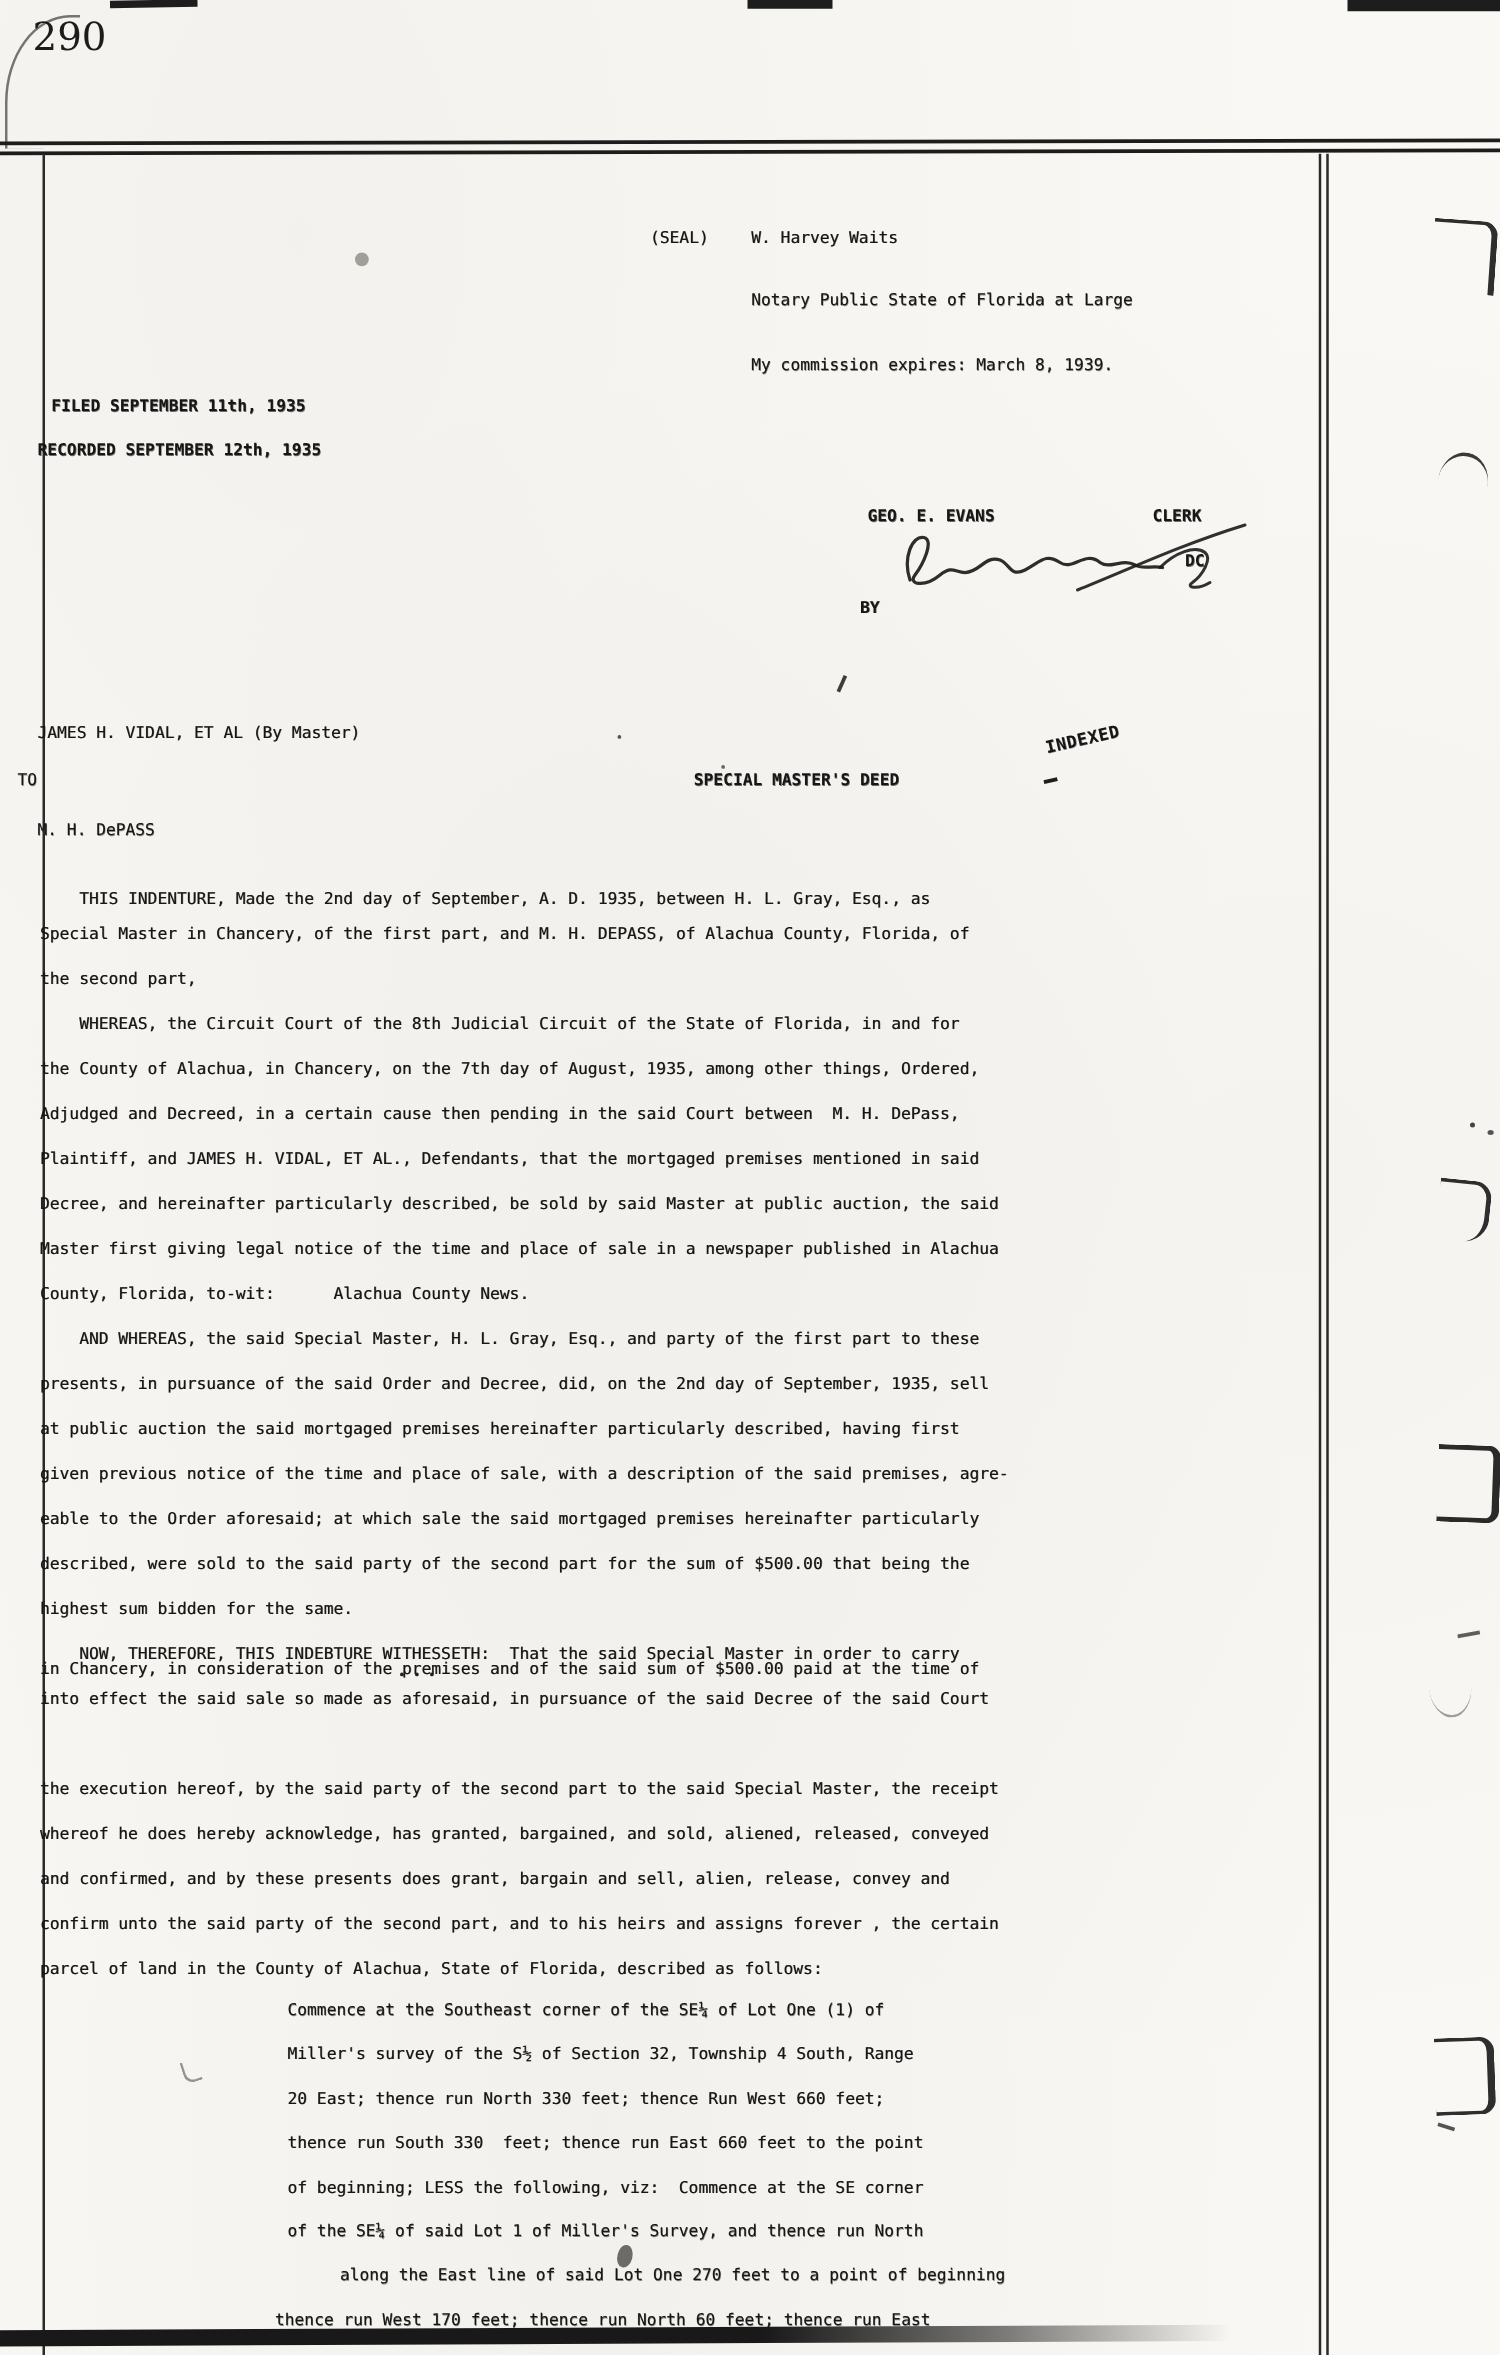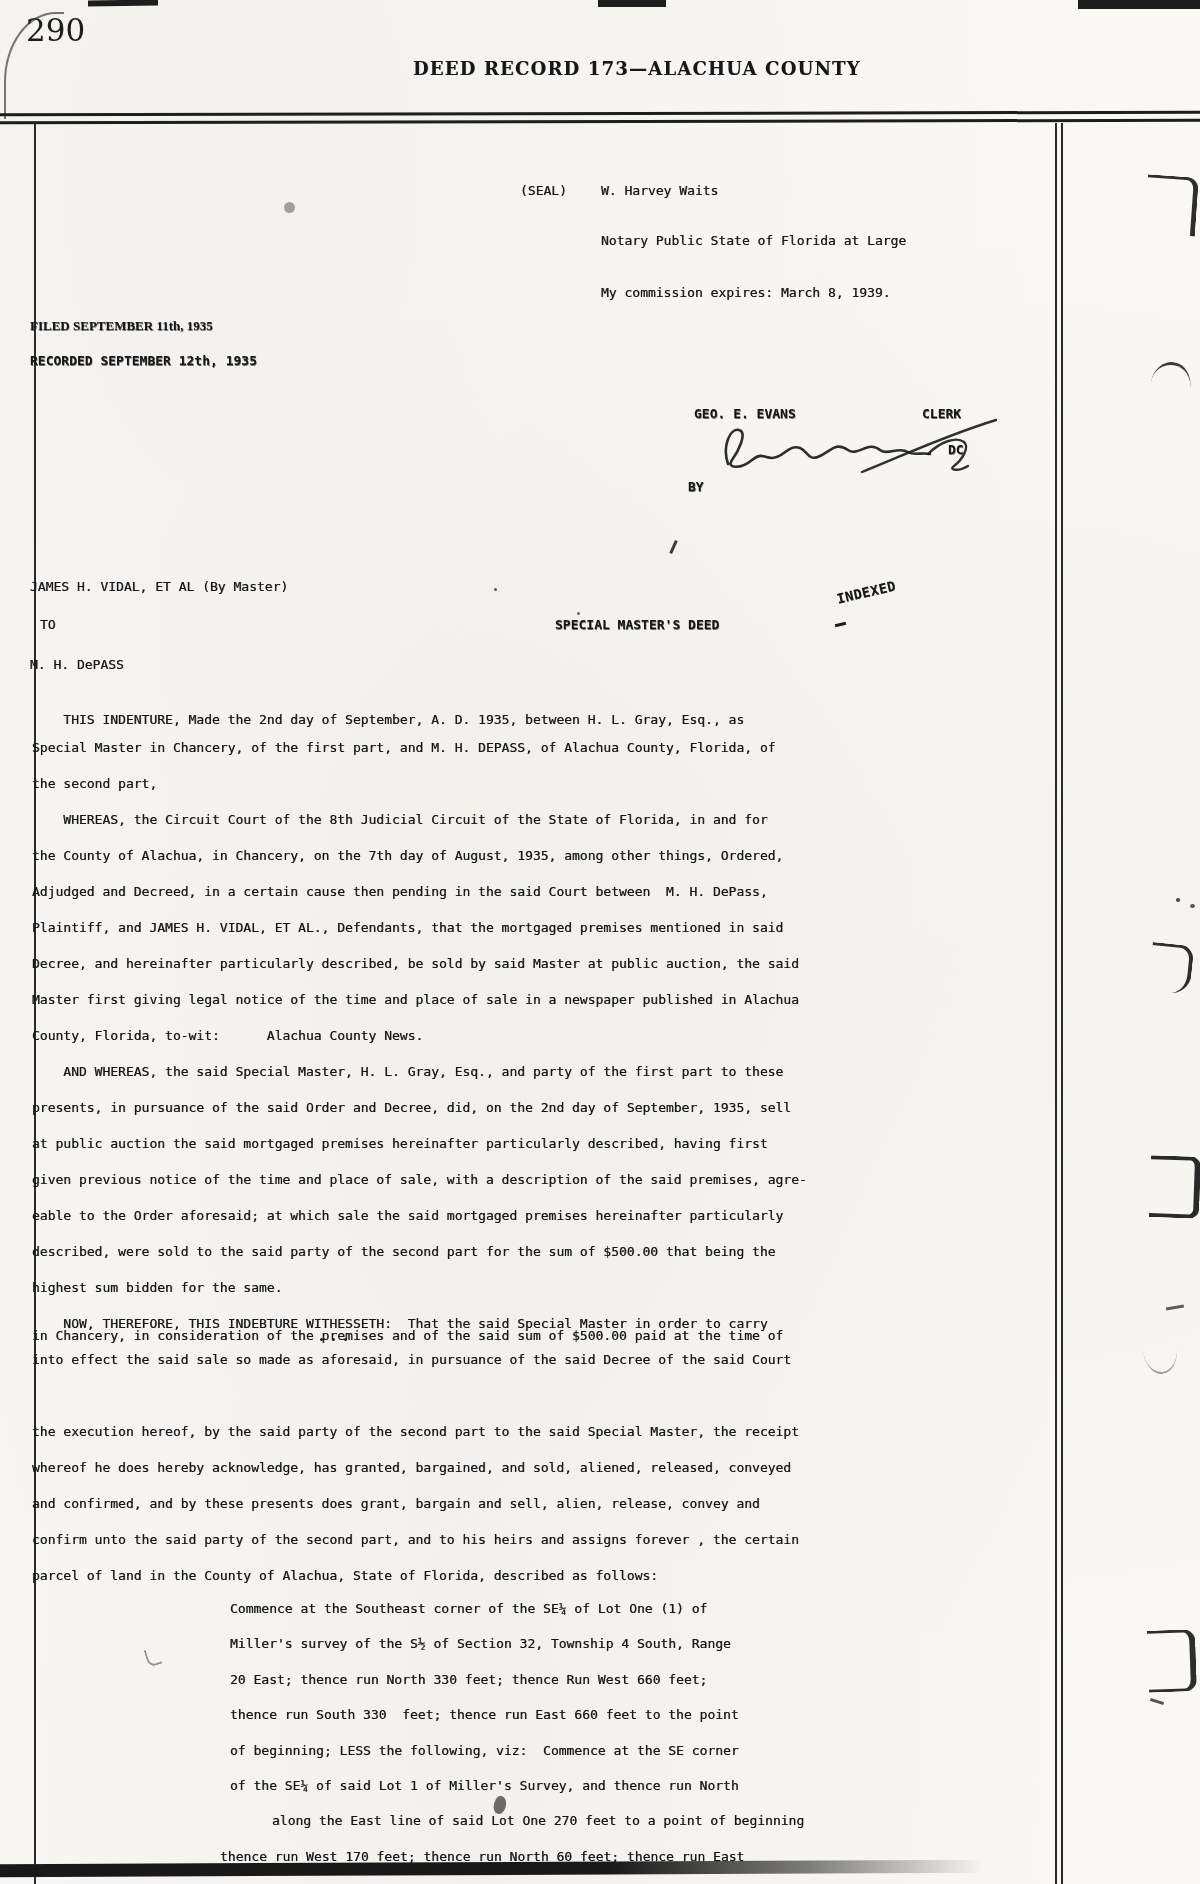--- a/index.html
+++ b/index.html
@@ -29,53 +29,52 @@
 
 <div id="page">
 
   <div class="rule" style="left:88px;top:0;width:70px;height:6px;transform:rotate(-1deg);"></div>
   <div class="rule" style="left:598px;top:0;width:68px;height:7px;"></div>
   <div class="rule" style="left:1078px;top:0;width:122px;height:9px;"></div>
 
   <div class="abs" style="left:4px;top:12px;width:58px;height:105px;border-left:2px solid #4a4a46;border-top:2px solid #4a4a46;border-top-left-radius:52px 70px;opacity:.75;"></div>
 
   <div class="abs serif" style="left:26px;top:12px;font-size:31px;font-weight:500;color:#1c1c1c;">290</div>
-  <div class="abs serif" style="left:413px;top:58px;font-size:18px;font-weight:bold;letter-spacing:1.2px;color:#171717;text-shadow:0.4px 0.4px 0 rgba(0,0,0,.4);">DEED RECORD 173—ALACHUA COUNTY</div>
 
   <div class="rule" style="left:0;top:112px;width:1200px;height:3px;transform:rotate(-0.12deg);"></div>
   <div class="rule" style="left:0;top:120px;width:1200px;height:3px;transform:rotate(-0.12deg);"></div>
 
   <div class="vline" style="left:34px;top:123px;width:2px;height:1761px;"></div>
   <div class="vline" style="left:1055px;top:123px;width:2px;height:1761px;"></div>
   <div class="vline" style="left:1061px;top:123px;width:2px;height:1761px;"></div>
 
   <div class="abs tw" style="left:520px;top:181px;">(SEAL)</div>
   <div class="abs tw" style="left:601px;top:181px;">W. Harvey Waits</div>
   <div class="abs tw" style="left:601px;top:231px;">Notary Public State of Florida at Large</div>
   <div class="abs tw" style="left:601px;top:283px;">My commission expires: March 8, 1939.</div>
 
-  <div class="abs tw twb" style="left:30px;top:316px;font-family:Liberation Serif, serif;">FILED SEPTEMBER 11th, 1935</div>
+  <div class="abs tw twb" style="left:41px;top:316px;">FILED SEPTEMBER 11th, 1935</div>
   <div class="abs tw twb" style="left:30px;top:351px;">RECORDED SEPTEMBER 12th, 1935</div>
 
   <div class="abs tw twb" style="left:694px;top:404px;">GEO. E. EVANS</div>
   <div class="abs tw twb" style="left:922px;top:404px;">CLERK</div>
   <div class="abs tw twb" style="left:688px;top:437px;margin-top:40px;">BY</div>
   <div class="abs tw twb" style="left:948px;top:440px;">DC</div>
   <svg style="position:absolute;left:712px;top:408px;" width="300" height="72" viewBox="0 0 300 72">
     <path d="M16,56 C10,38 18,20 27,22 C36,24 26,44 20,52 C14,60 28,62 40,52 C50,44 52,50 60,50
              C72,50 76,36 88,40 C96,43 96,54 108,48 C120,42 124,34 136,42 C146,49 156,32 168,42
              C176,48 186,38 196,44 C202,48 210,44 218,46" fill="none" stroke="#1b1b1b" stroke-width="2.6" stroke-linecap="round" opacity="0.92"></path>
     <path d="M150,64 C190,48 232,28 284,12" fill="none" stroke="#1b1b1b" stroke-width="2.4" stroke-linecap="round" opacity="0.9"></path>
     <path d="M216,46 C228,34 244,28 252,34 C258,39 250,52 242,58 C236,62 246,64 256,58" fill="none" stroke="#1b1b1b" stroke-width="2.4" stroke-linecap="round" opacity="0.9"></path>
   </svg>
 
   <div class="abs" style="left:672px;top:540px;width:3px;height:14px;background:#3c3c38;transform:rotate(24deg);"></div>
 
   <div class="abs tw" style="left:30px;top:577px;">JAMES H. VIDAL, ET AL (By Master)</div>
-  <div class="abs tw" style="left:40px;top:615px;">TO</div>
+  <div class="abs tw" style="left:14px;top:615px;">TO</div>
   <div class="abs tw twb" style="left:555px;top:615px;">SPECIAL MASTER'S DEED</div>
   <div class="abs tw" style="left:30px;top:655px;">M. H. DePASS</div>
   <div class="abs" style="left:836px;top:584px;font-size:13.5px;font-weight:bold;letter-spacing:0.5px;transform:rotate(-13deg);text-shadow:0.4px 0.4px 0 rgba(0,0,0,.5);">INDEXED</div>
   <div class="rule" style="left:835px;top:623px;width:11px;height:3px;transform:rotate(-13deg);"></div>
   <div class="speck" style="left:494px;top:588px;width:3px;height:3px;background:#555;"></div>
   <div class="speck" style="left:577px;top:612px;width:3px;height:3px;background:#666;"></div>
 
   <div id="deed-body">
       <div class="tw body-line" style="left: 32px; top: 710px;">    THIS INDENTURE, Made the 2nd day of September, A. D. 1935, between H. L. Gray, Esq., as</div>
       <div class="tw body-line" style="left: 32px; top: 738px;">Special Master in Chancery, of the first part, and M. H. DEPASS, of Alachua County, Florida, of</div>

